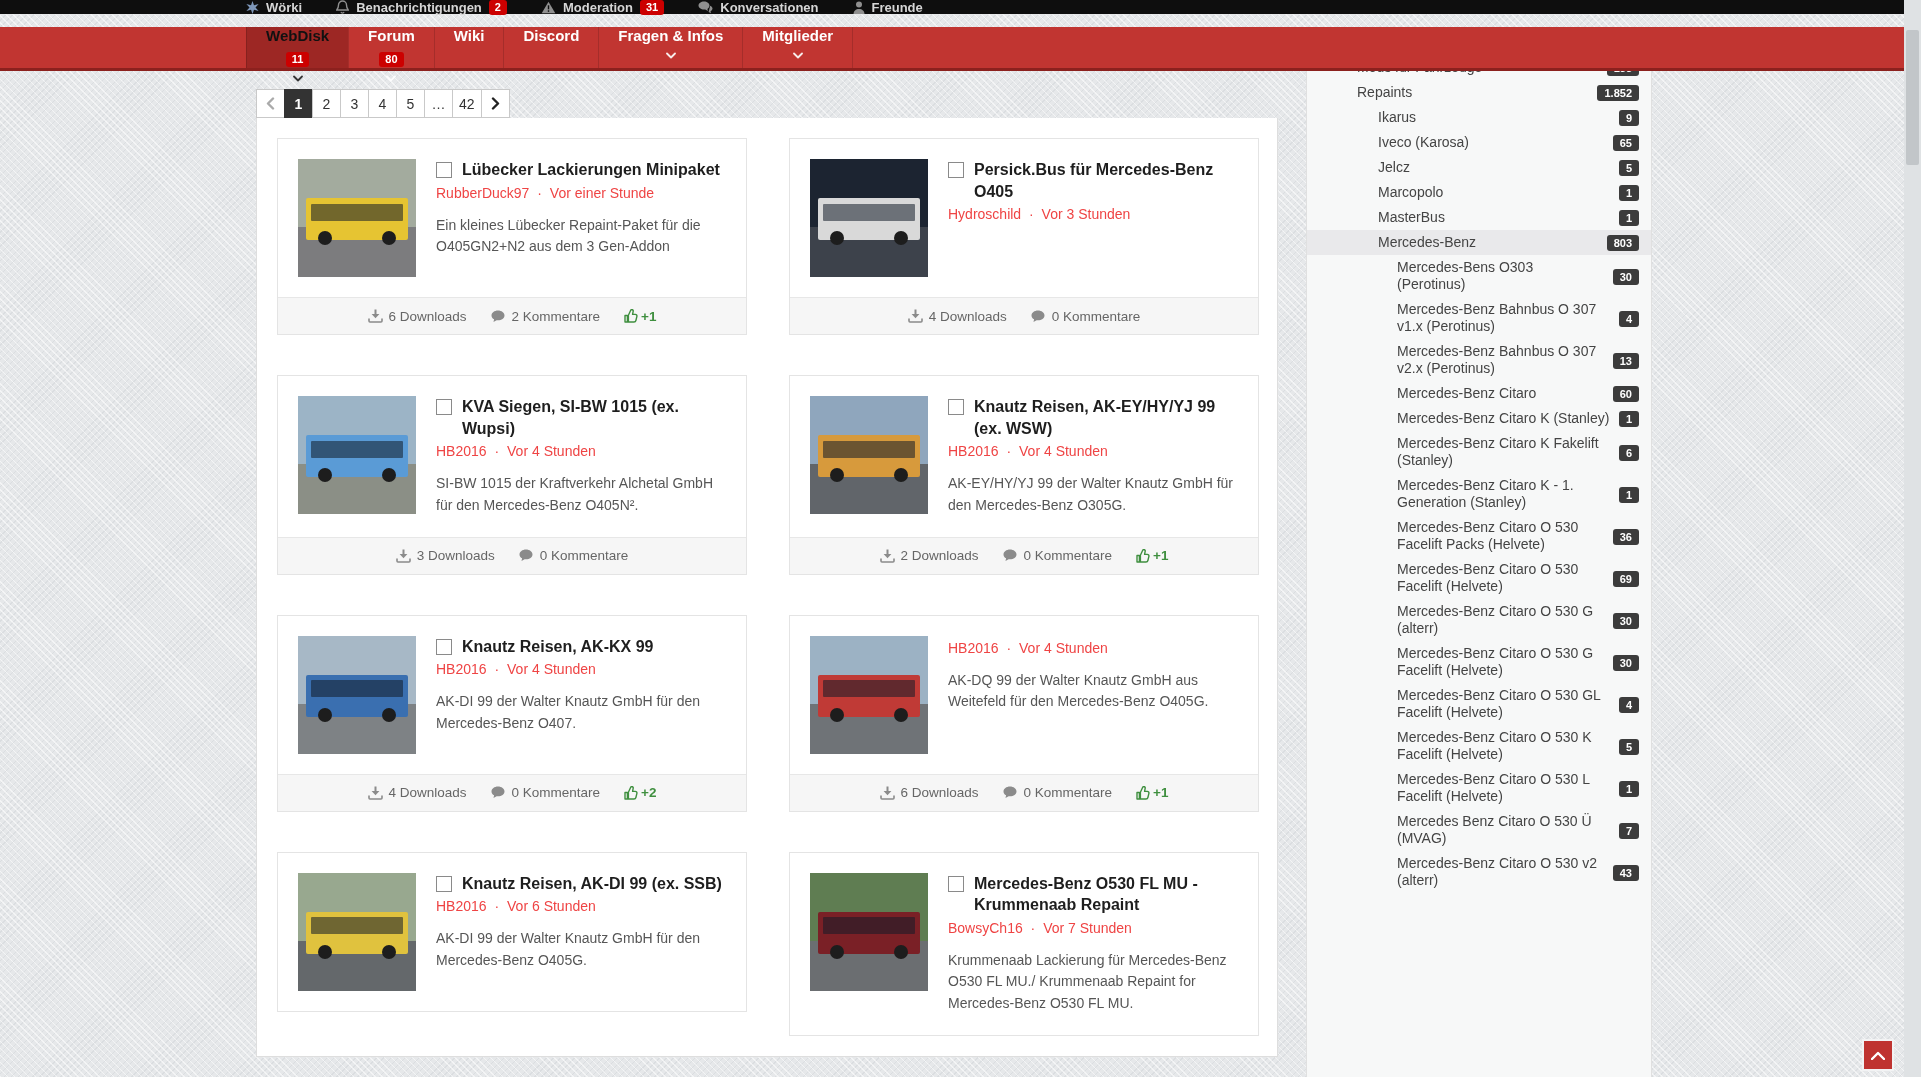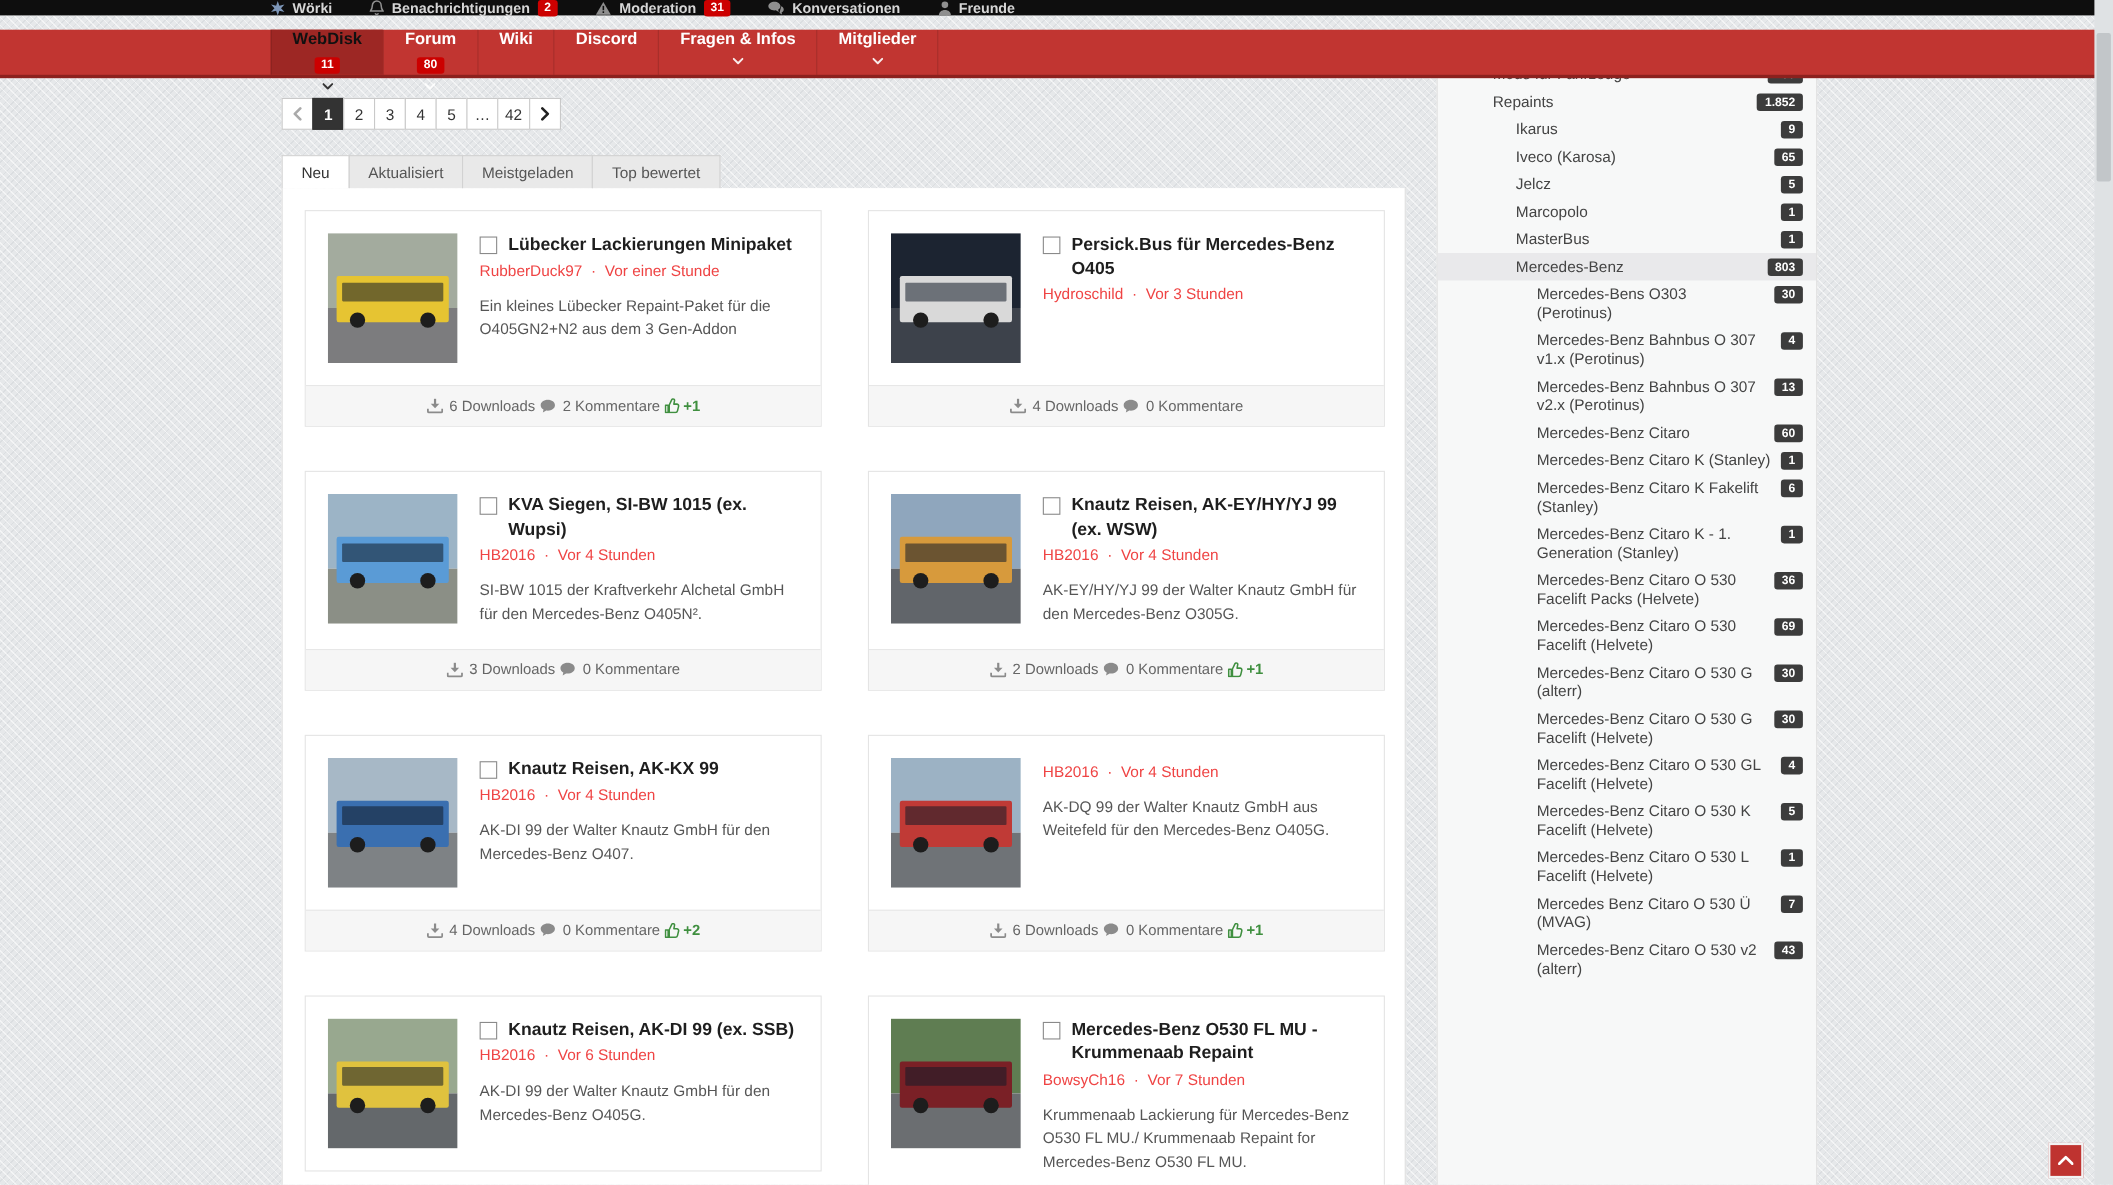--- a/index.html
+++ b/index.html
@@ -61,30 +61,30 @@
   .thumb .w1{left:12%;} .thumb .w2{right:12%;}
   .card-text{min-width:0;}
   .card-title-row{margin:0;display:flex;align-items:flex-start;gap:10px;}
   .checkbox{width:14px;height:14px;border:1.5px solid #8a8a8a;background:#fff;
     flex:none;margin-top:3px;cursor:pointer;}
   .card-title{font-size:16px;font-weight:bold;color:#1e1e1e;line-height:1.35;cursor:pointer;}
   .card-meta{margin-top:4px;font-size:14px;color:#ef4444;}
   .card-meta .dot{margin:0 4px;}
   .card-desc{margin:14px 0 0 0;font-size:14px;color:#565656;line-height:1.55;}
   .card-footer{border-top:1px solid #e7e7e7;background:#f6f6f6;height:36px;
-    display:flex;align-items:center;justify-content:center;gap:4px;font-size:13.5px;color:#666;}
+    display:flex;align-items:center;justify-content:center;gap:24px;font-size:13.5px;color:#666;}
   .stat{display:flex;align-items:center;gap:6px;}
   .stat .ico{color:#8b8b8b;display:flex;align-items:center;}
   .stat.likes{color:#3f8f3f;font-weight:bold;gap:2px;}
   .stat.likes .ico{color:#3f8f3f;}
   
   .sidebar{position:absolute;left:1306px;top:52px;width:346px;background:#f7f8f8;
     border:1px solid #e0e0e0;min-height:1040px;box-sizing:border-box;z-index:10;
     padding:2px 0;font-size:14px;color:#444;}
-  .side-item{display:flex;align-items:flex-start;padding:4px 12px 4px 50px;line-height:17px;cursor:pointer;}
+  .side-item{display:flex;align-items:center;padding:4px 12px 4px 50px;line-height:17px;cursor:pointer;}
   .side-item.lvl1{padding-left:71px;}
   .side-item.lvl2{padding-left:90px;}
   .side-item.active{background:#e9e9eb;}
   .side-label{flex:1;padding-right:8px;}
   .side-badge{background:#3c3c3c;color:#fff;font-size:11px;font-weight:bold;
     padding:2px 7px;border-radius:3px;line-height:12px;margin-top:1px;flex:none;}
   
   .scrollbar{position:absolute;right:0;top:0;width:17px;height:1077px;background:#dfe2e4;z-index:70;}
   .scroll-thumb{position:absolute;left:2px;top:30px;width:13px;height:135px;background:#c2c6c9;border-radius:2px;}
   .scrolltop{position:absolute;right:27px;bottom:6px;width:32px;height:32px;background:#bf3330;
@@ -215,26 +215,20 @@
       <div class="pgbtn ">4</div>
       <div class="pgbtn ">5</div>
       <div class="pgbtn ">…</div>
       <div class="pgbtn ">42</div>
       <div class="pgbtn next">
         <svg width="9" height="13" viewBox="0 0 9 13">
           <polyline points="2,1.5 7,6.5 2,11.5" fill="none" stroke="#222" stroke-width="2.4" stroke-linecap="round" stroke-linejoin="round"></polyline>
         </svg>
       </div>
     </div>
-  <div class="tabs" id="tabs">
-      <div class="tab active">Neu</div>
-      <div class="tab">Aktualisiert</div>
-      <div class="tab">Meistgeladen</div>
-      <div class="tab">Top bewertet</div>
-    </div>
   <div class="panel">
     <div class="cards" id="cards">
   <article class="card">
     <div class="card-body">
       <div class="thumb">
         <div class="sky" style="background: rgb(163, 171, 158);"></div>
         <div class="ground" style="background: rgb(124, 124, 126);"></div>
         <div class="bus" style="background: rgb(230, 196, 50);">
                 <div class="win"></div>
                 <div class="wheel w1"></div>

